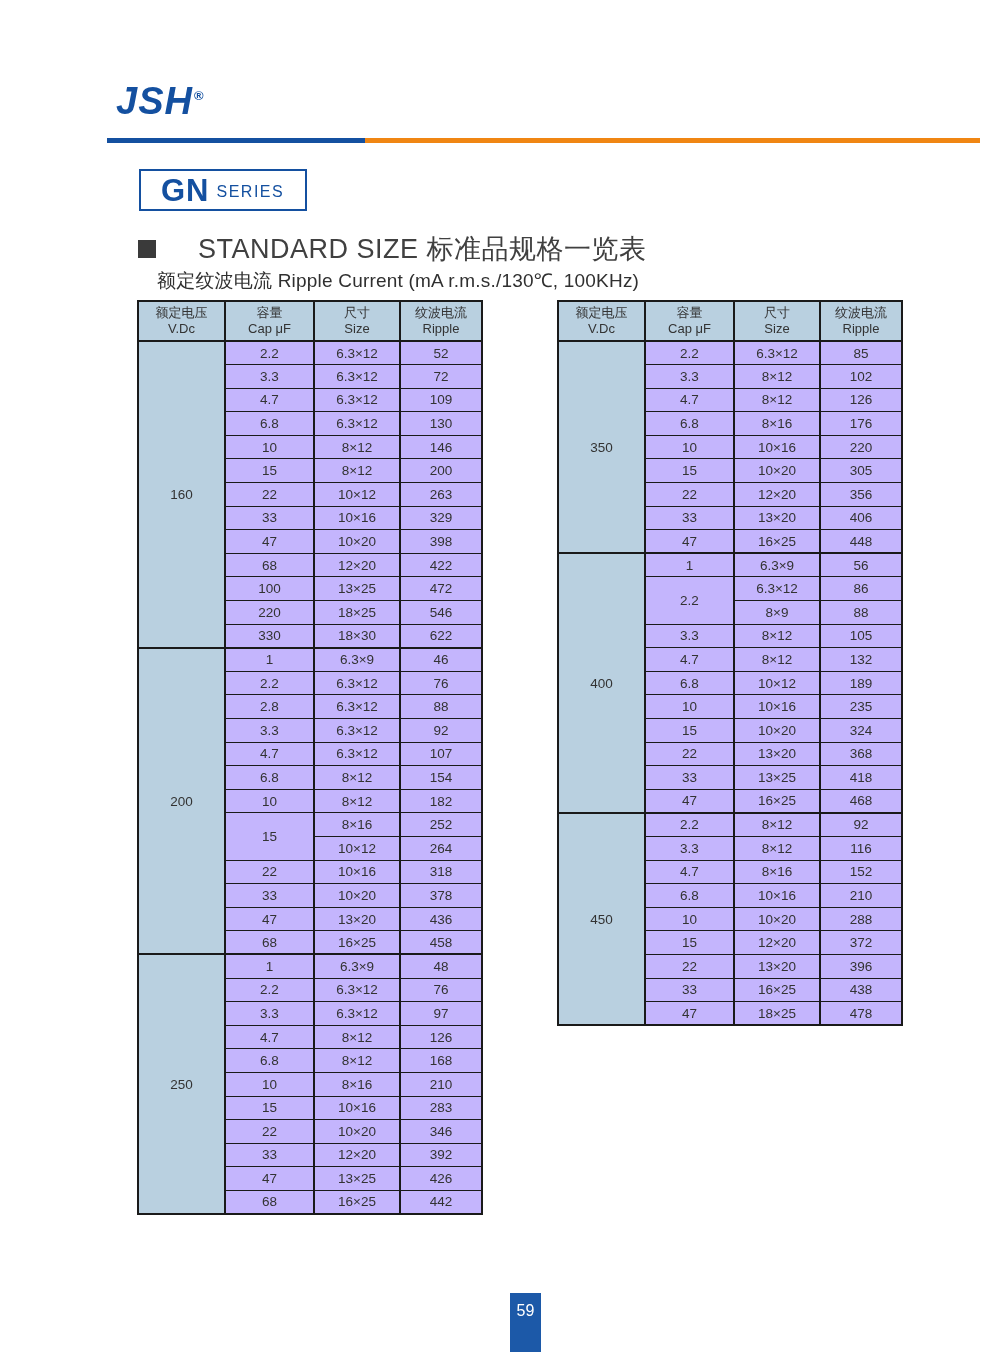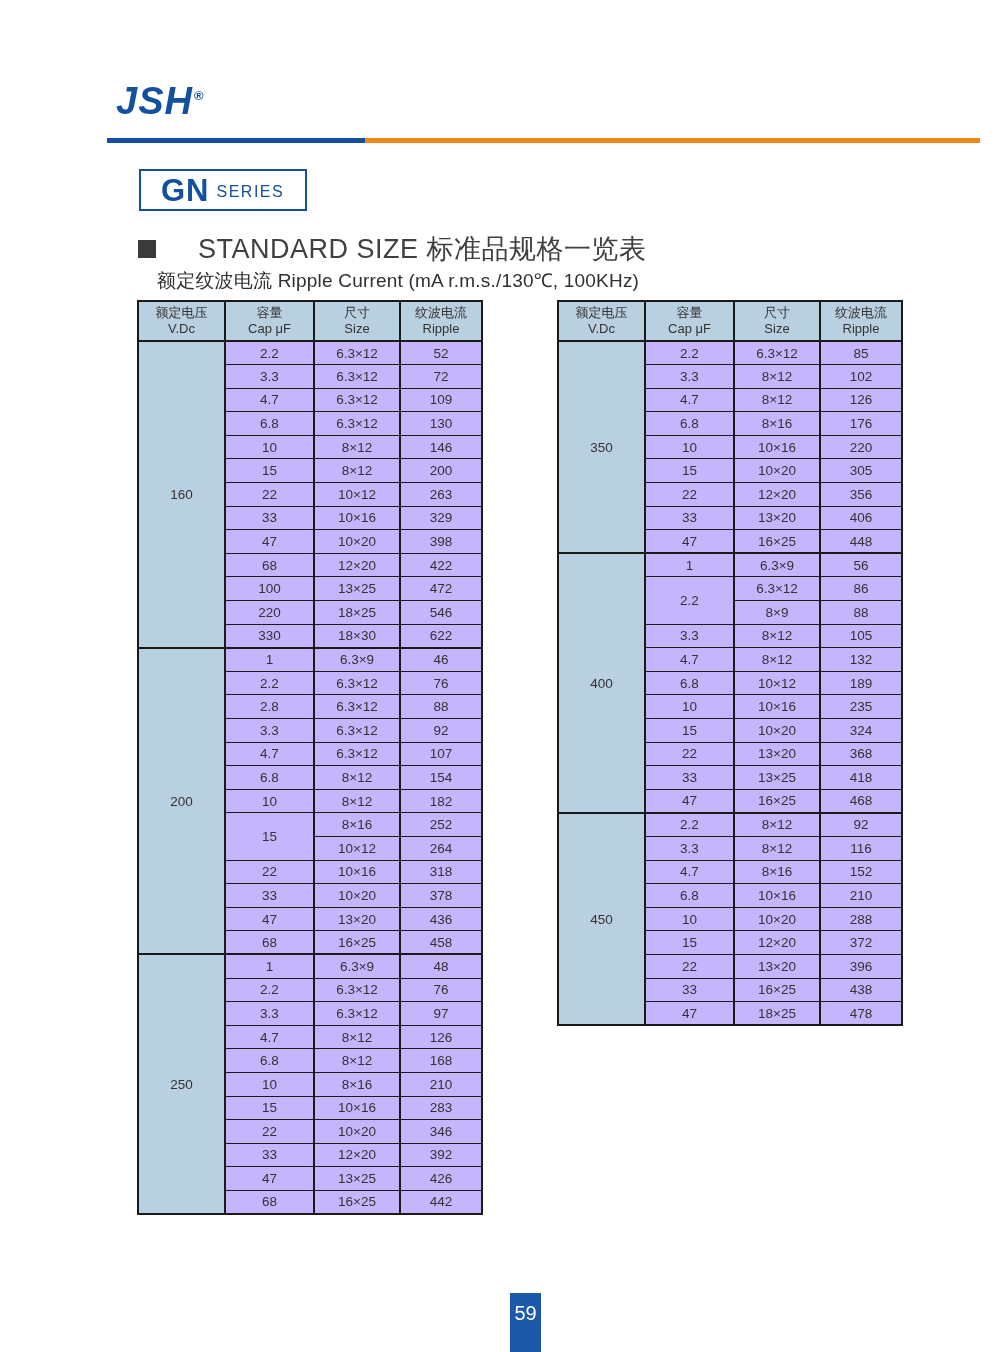--- a/index.html
+++ b/index.html
@@ -36,21 +36,21 @@
   .spec-table col.c3 { width:86px; } .spec-table col.c4 { width:82px; }
   .spec-table th { background:#b9d0e0; font-weight:normal; height:40px;
     border:1px solid #1a1a1a; border-left-width:2px; border-bottom-width:2px;
     text-align:center; line-height:1.25; font-size:13px; color:#333; }
   .spec-table td { border:1px solid #1a1a1a; border-left-width:2px;
     height:23.6px; text-align:center; padding:0; }
   .spec-table tr.section-start td { border-top-width:2px; }
   .spec-table td.vcell { background:#b9d0e0; }
   
   .page-num { position:absolute; left:486px; top:1293px; width:31px; height:59px;
-    background:#1c59a8; color:#fff; font-size:20px; text-align:center; padding-top:9px; }
+    background:#1c59a8; color:#fff; font-size:16px; text-align:center; padding-top:9px; }
 </style>
 </head>
 <body>
 
 <div class="page">
 
   <div class="logo">
     <span>JSH</span><span class="reg">®</span>
   </div>
 

